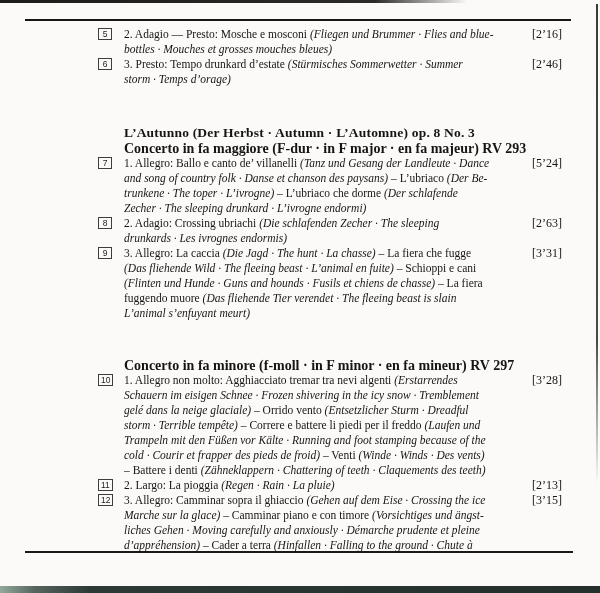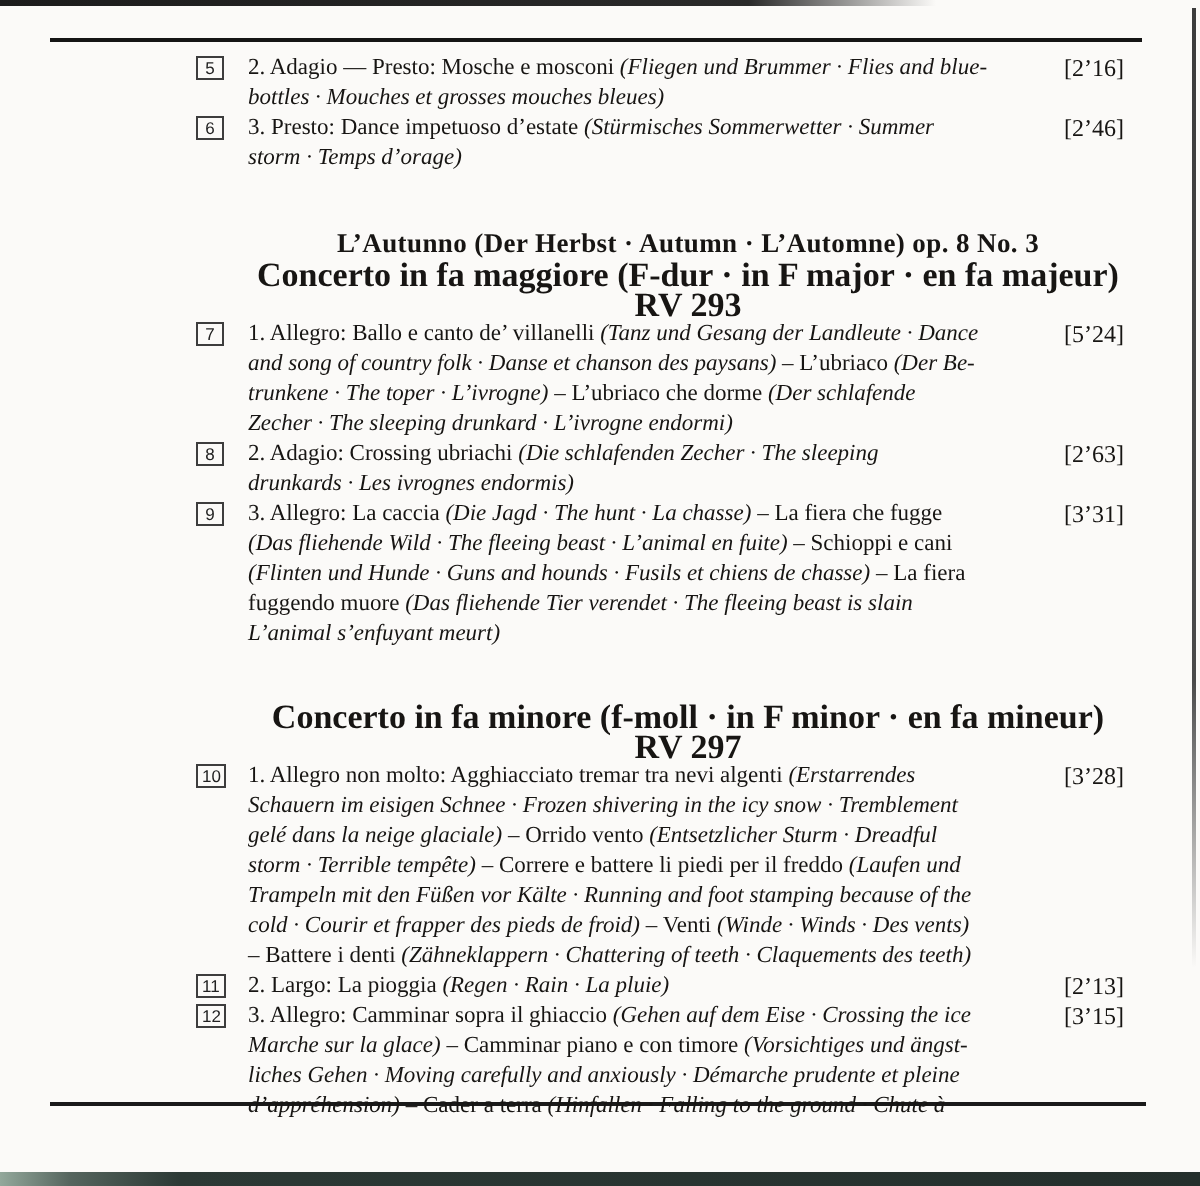--- a/index.html
+++ b/index.html
@@ -50,27 +50,27 @@
     min-width:14px; height:12px; padding:0 2px;
     border:1px solid #3d3d3d;
     font-family:"Liberation Sans","DejaVu Sans",sans-serif;
     font-size:8.5px; line-height:10px; text-align:center;
     background:#fbfaf8; color:#222;
   }
   .time {
     position:absolute; right:2px; top:0;
     font-size:12px; line-height:15px; white-space:nowrap;
   }
-  .section-header { padding-left:26px; margin-top:26px;text-align:center; }
+  .section-header { padding-left:26px; margin-top:37px; }
   .section-title {
     font-weight:bold; font-size:13.5px; line-height:17px;
     letter-spacing:0.2px;
   }
   .section-subtitle {
-    font-weight:bold; font-size:17px; line-height:15px;
+    font-weight:bold; font-size:14px; line-height:15px;
   }
 </style>
 </head>
 <body>
 
 <div class="page">
   <div class="top-edge"></div>
   <div class="right-edge"></div>
   <div class="bottom-edge"></div>
   <div class="rule-top"></div>
@@ -78,21 +78,21 @@
   <div class="content">
   <div class="track">
     <span class="num">5</span>
     <div class="track-text"><span class="seg-b">2. Adagio — Presto: </span><span class="seg-r">Mosche e mosconi </span><span class="seg-i">(Fliegen und Brummer · Flies and blue-
 bottles · Mouches et grosses mouches bleues)</span></div>
     <span class="time">[2’16]</span>
   </div>
 
   <div class="track">
     <span class="num">6</span>
-    <div class="track-text"><span class="seg-b">3. Presto: </span><span class="seg-r">Dance impetuoso d’estate </span><span class="seg-i">(Stürmisches Sommerwetter · Summer
+    <div class="track-text"><span class="seg-b">3. Presto: </span><span class="seg-r">Tempo drunkard d’estate </span><span class="seg-i">(Stürmisches Sommerwetter · Summer
 storm · Temps d’orage)</span></div>
     <span class="time">[2’46]</span>
   </div>
 
   <div class="section-header">
     <div class="section-title">L’Autunno (Der Herbst · Autumn · L’Automne) op. 8 No. 3</div>
     <div class="section-subtitle">Concerto in fa maggiore (F-dur · in F major · en fa majeur) RV 293</div>
   </div>
 
   <div class="track">

